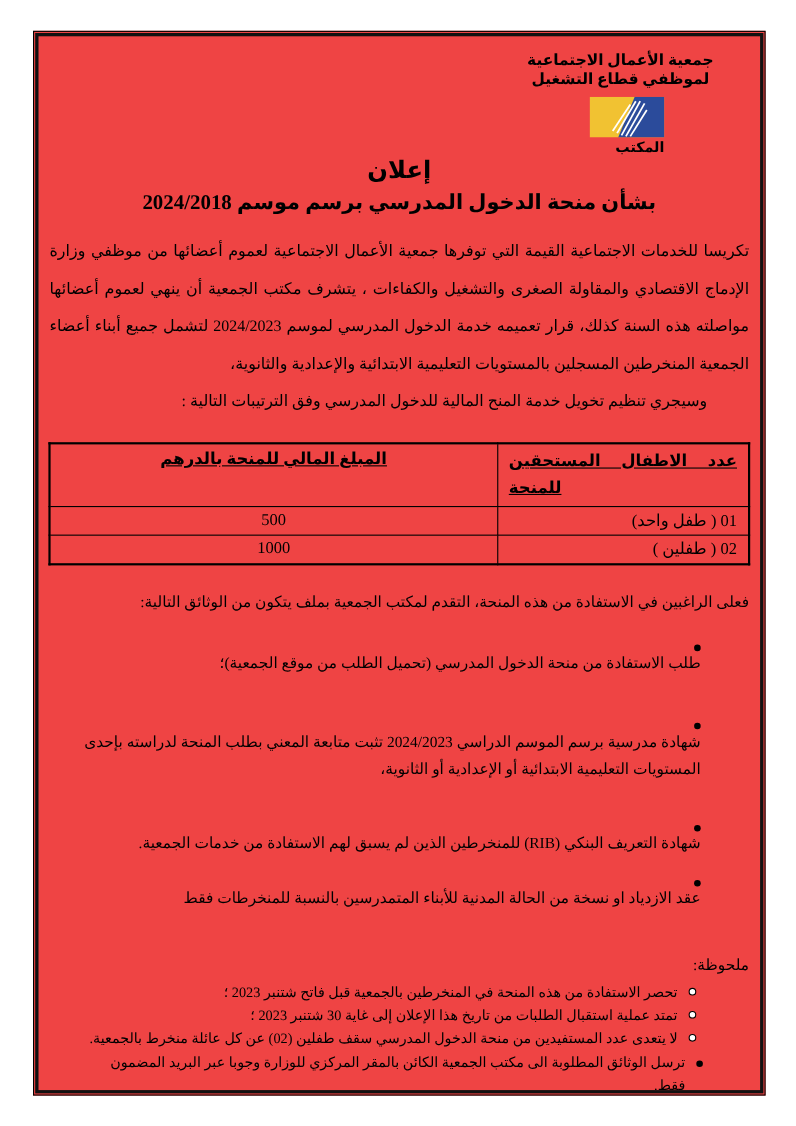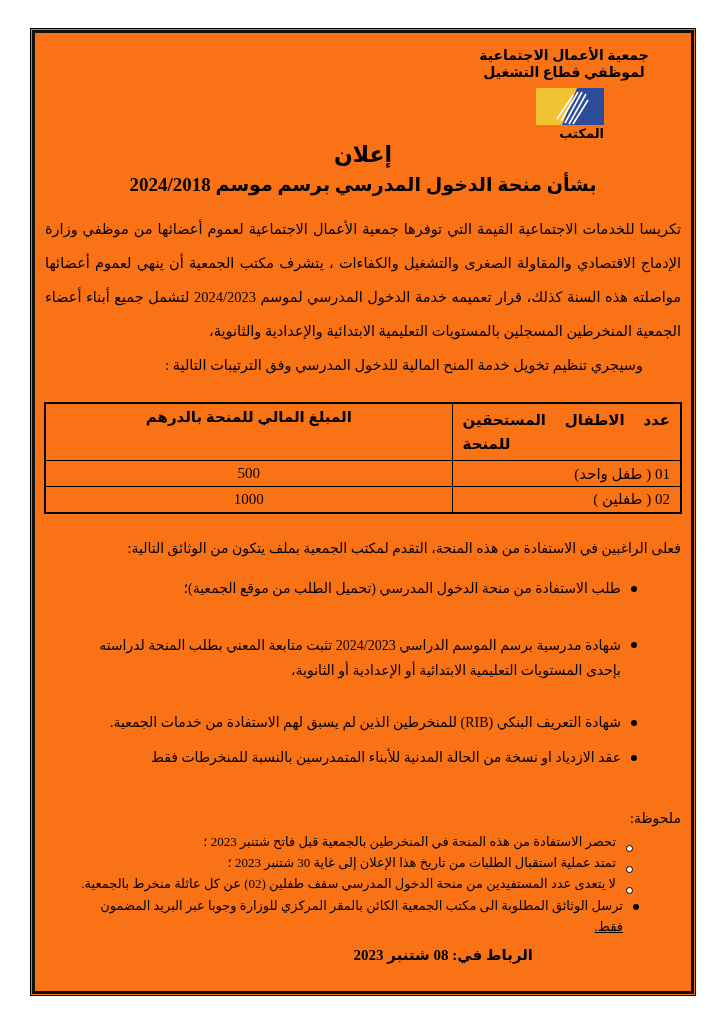--- a/index.html
+++ b/index.html
@@ -4,21 +4,21 @@
 <style>
   * { margin:0; padding:0; box-sizing:border-box; }
   html,body { background:#ffffff; }
   body {
     width:724px; height:1024px; position:relative;
     font-family:"Liberation Serif","DejaVu Sans",serif;
     color:#000; direction:rtl;
   }
   .page-frame {
     position:absolute; left:30px; top:28px; width:666px; height:968px;
-    border:1px solid #000; padding:1px; background:#f97316;
+    border:1px solid #000; padding:1px; background:#ef4444;
   }
   .page-inner {
     width:100%; height:100%; border:3px solid #111;
     padding:8px 8px 0 8px; overflow:hidden;
   }
   
   .org-block { width:178px; margin:6px 30px 0 auto; text-align:center; }
   .org-line { font-weight:bold; font-size:14px; line-height:17px; white-space:nowrap; }
   .logo-wrap { width:80px; margin:7px auto 0 auto; text-align:right; }
   .logo-svg { display:block; }
@@ -33,49 +33,49 @@
   }
   .arrange-line { margin:0 2px; font-size:14.5px; line-height:34px; text-indent:38px; }
   
   table.grant-table {
     width:638px; margin:20px auto 0 auto; border-collapse:collapse;
     border:2px solid #000;
   }
   .grant-table td { border:1px solid #000; font-size:15px; }
   .col-children { width:36%; }
   .col-amount   { width:64%; }
-  .th-cell { font-weight:bold; vertical-align:top; height:56px; padding:4px 10px; }
+  .th-cell { font-weight:bold; vertical-align:top; height:56px; padding:4px 10px;text-decoration:underline; }
   .th-children-l1 { text-align:justify; text-align-last:justify; line-height:24px; }
   .th-children-l2 { text-align:left; line-height:24px; }
   .th-amount { text-align:center; }
   .td-children { text-align:right; padding:2px 10px; height:26px; }
   .td-amount   { text-align:center; padding:2px 10px; height:26px; }
   
   .docs-intro { margin:26px 2px 0 2px; font-size:14px; }
   .bullet-item {
-    display:flex; flex-direction:row; align-items:flex-start;
+    display:flex; flex-direction:column; align-items:flex-start;
     padding-right:46px; padding-left:26px; font-size:14px; line-height:24px;
   }
   .bullet-marker {
     flex:0 0 auto; width:6px; height:6px; border-radius:50%;
     background:#000; margin-top:9px; margin-left:10px;
   }
   .circle-marker {
     flex:0 0 auto; width:7px; height:7px; border-radius:50%;
     background:#fff; border:1.3px solid #000; margin-top:7px; margin-left:10px;
   }
   .doc-1 { margin-top:20px; }
   .doc-2 { margin-top:32px; line-height:25px; }
   .doc-3 { margin-top:28px; }
   .doc-4 { margin-top:11px; }
   
   .note-label { margin:40px 2px 0 2px; font-size:14px; }
   .notes-list { margin-top:4px; }
   .note-item {
-    display:flex; align-items:flex-end;
+    display:flex; align-items:flex-start;
     padding-right:50px; padding-left:4px; font-size:13px; line-height:21px;
   }
   .final-note {
     display:flex; align-items:flex-start;
     padding-right:44px; padding-left:30px; font-size:13px; line-height:21px;
     margin-top:1px;
   }
   .u { text-decoration:underline; }
   
   .date-line {

